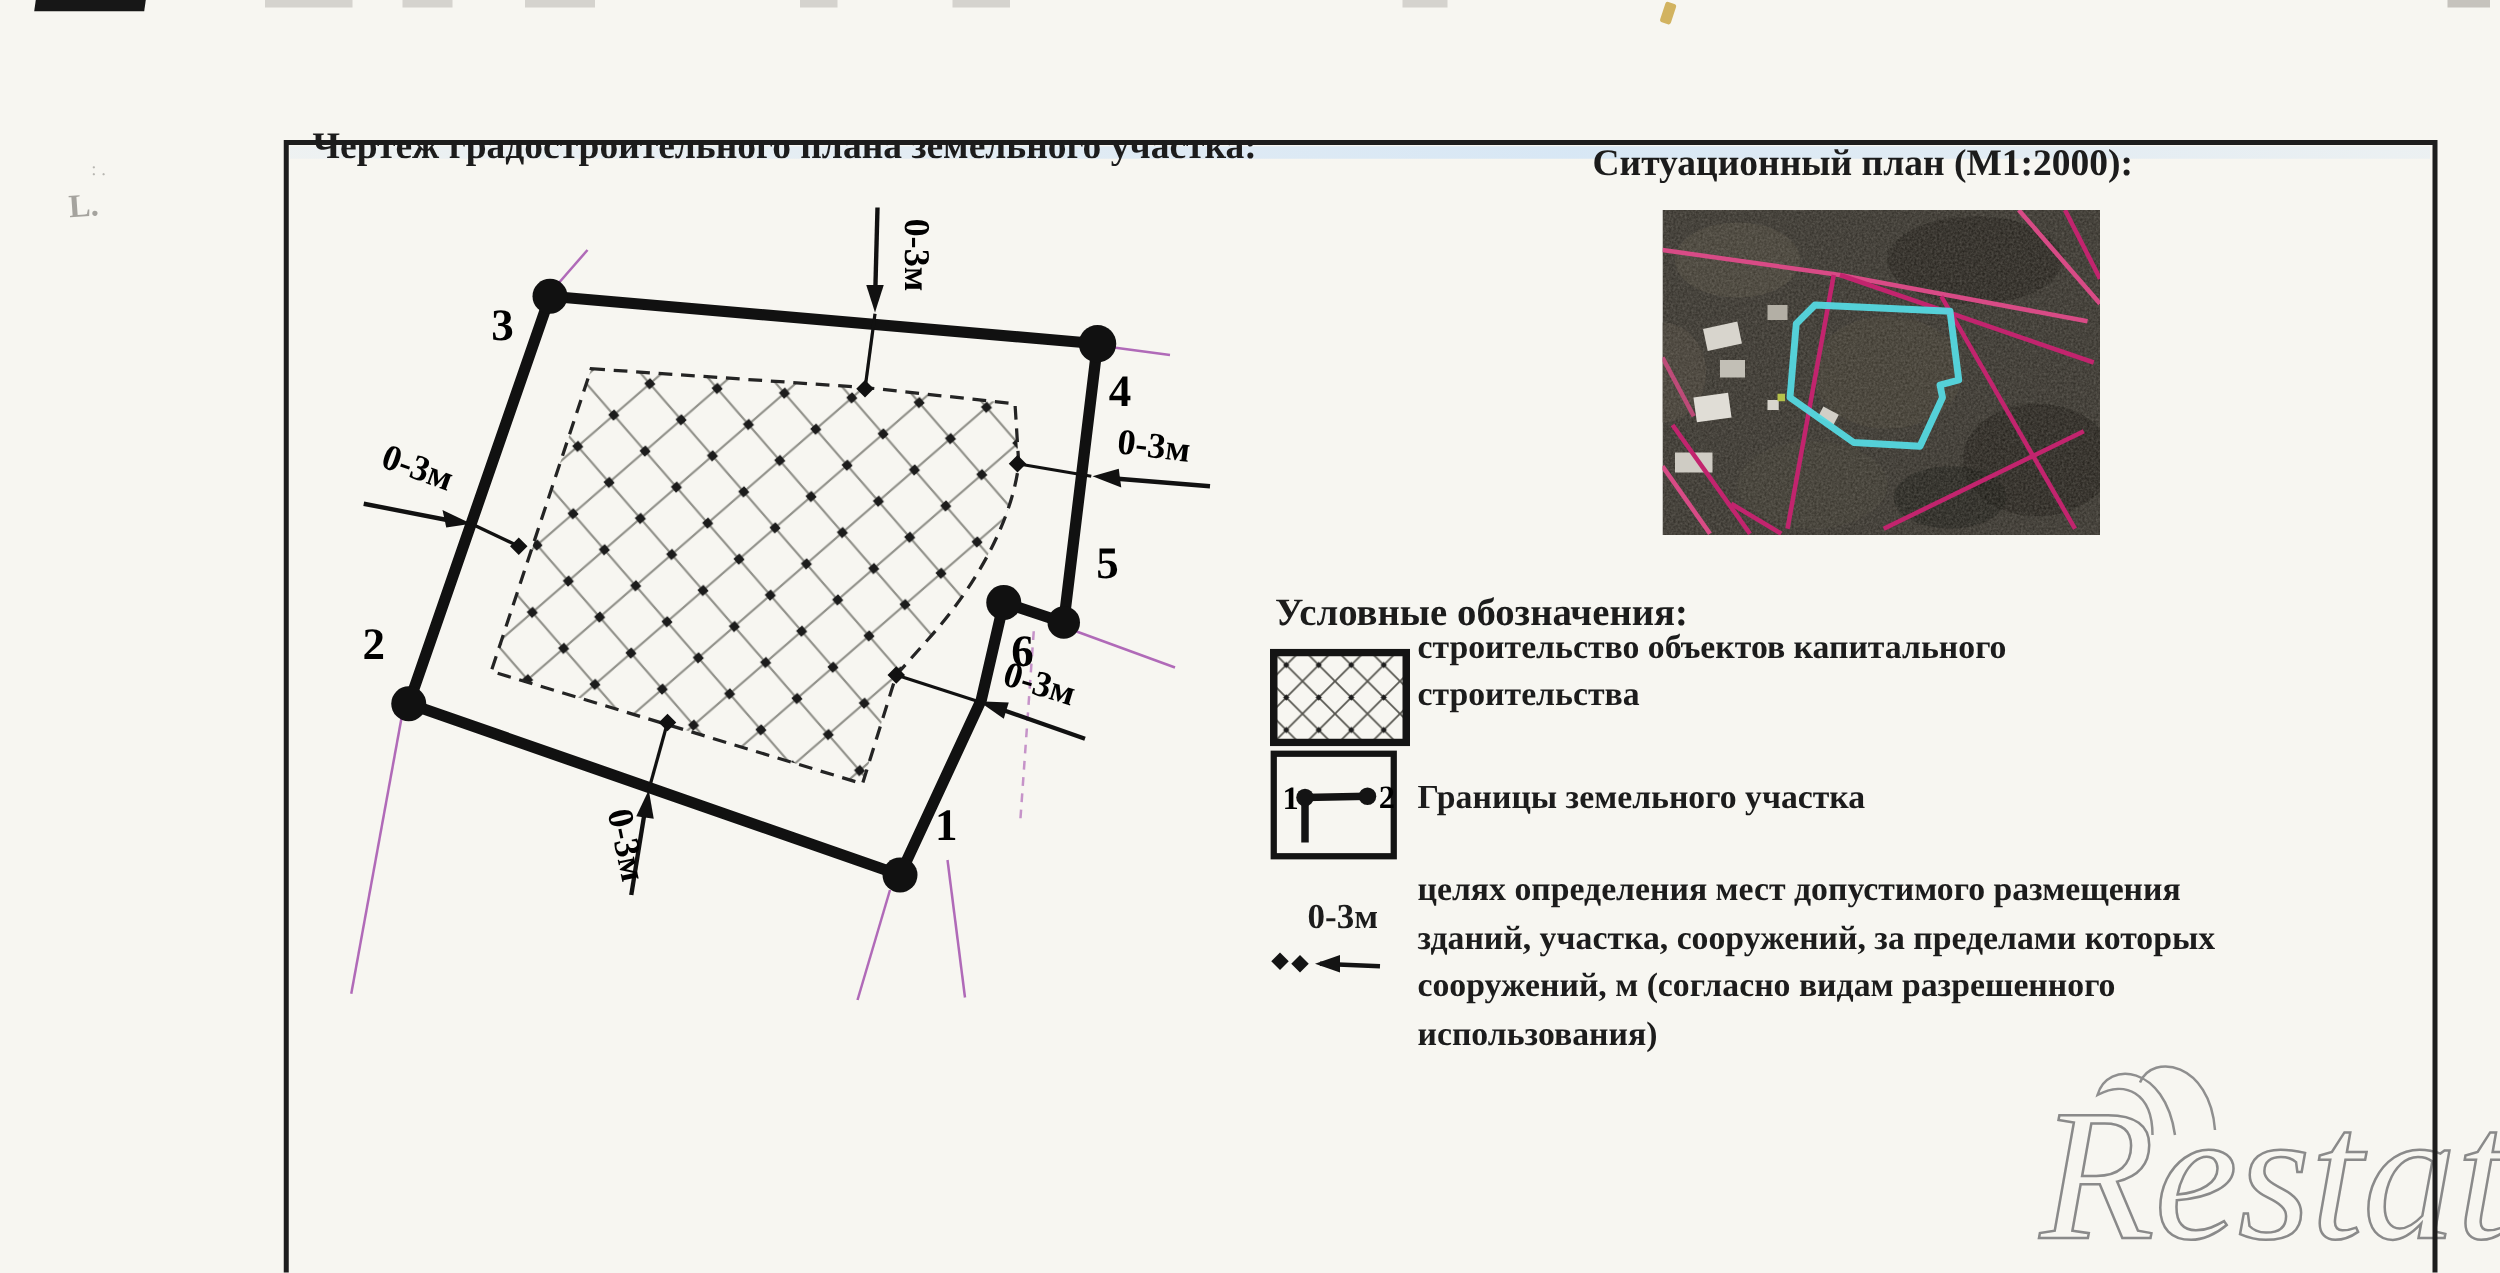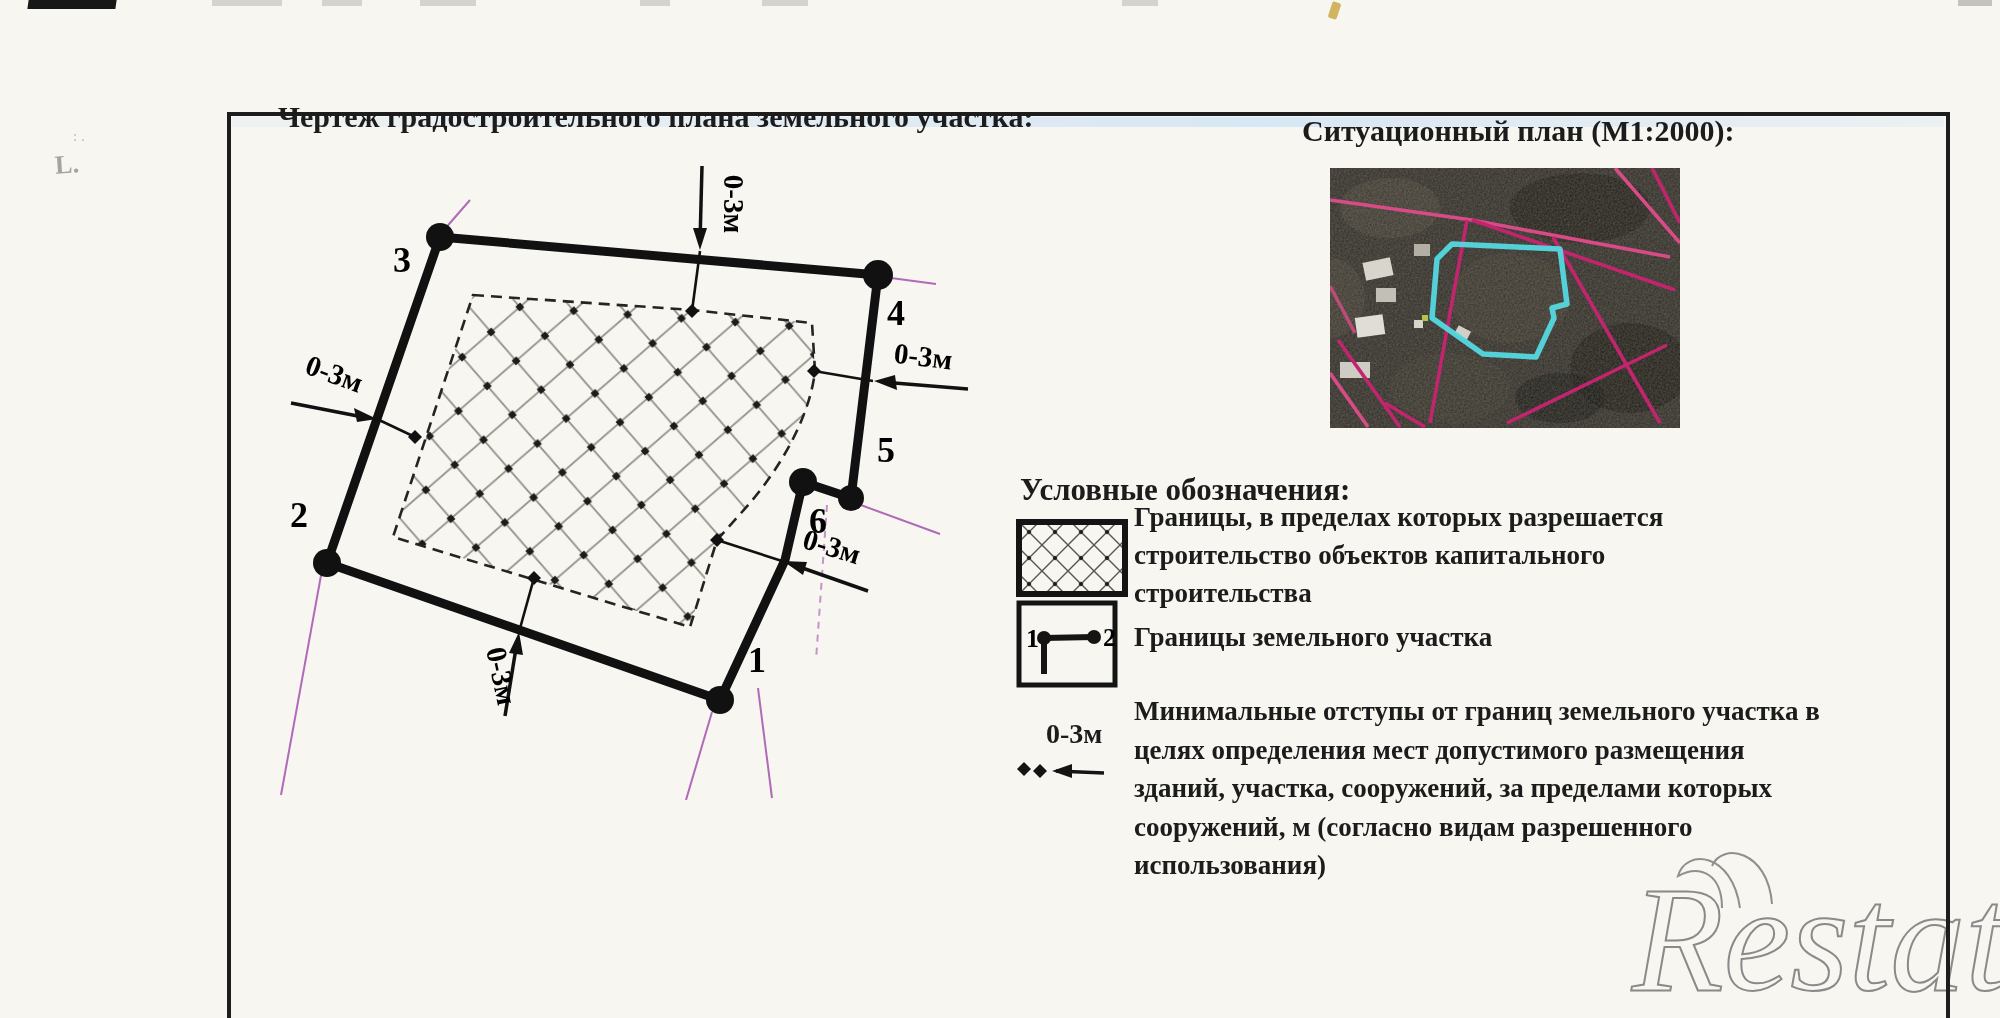--- a/index.html
+++ b/index.html
@@ -10,21 +10,21 @@
     color:#1c1c1c;
   }
   .abs{position:absolute;}
   
   #frame{
     position:absolute;left:227px;top:112px;width:1715px;height:930px;
     border:4px solid #1d1d1d;background:transparent;z-index:2;
   }
   #tint{position:absolute;left:232px;top:117px;width:1712px;height:10px;
     background:linear-gradient(90deg,rgba(210,228,244,.25),rgba(205,226,246,.75) 60%,rgba(210,228,244,.3));z-index:3;}
-  .title{font-weight:bold;font-size:30px;white-space:nowrap;z-index:4;margin-left:28px;}
+  .title{font-weight:bold;font-size:30px;white-space:nowrap;z-index:4;}
   #title-left{left:250px;top:100px;}
   #title-right{left:1274px;top:114px;}
   
   #legend-heading{left:1020px;top:472px;width:500px;text-align:left;
     font-size:31px;font-weight:bold;z-index:4;}
   .leg-text{font-size:27px;font-weight:bold;line-height:38px;z-index:4;}
   #leg1-text{left:1134px;top:498px;}
   #leg2-text{left:1134px;top:618px;}
   #leg3-text{left:1134px;top:692px;line-height:38.5px;}
   #leg3-label{left:1046px;top:718px;font-size:28px;font-weight:bold;z-index:4;}
@@ -209,35 +209,33 @@
   <rect x="3" y="3" width="96" height="82" fill="none" stroke="#141414" stroke-width="5"></rect>
   <line x1="28" y1="38" x2="78" y2="37" stroke="#141414" stroke-width="6"></line>
   <line x1="28" y1="38" x2="28" y2="74" stroke="#141414" stroke-width="6"></line>
   <circle cx="28" cy="38" r="7" fill="#141414"></circle>
   <circle cx="78" cy="37" r="7" fill="#141414"></circle>
   <text x="10" y="47" font-size="26" font-weight="bold">1</text>
   <text x="87" y="46" font-size="26" font-weight="bold">2</text>
 </svg>
 
 <div class="abs leg-text" id="leg1-text">
-  <div>Границы, в пределах которых разрешается</div>
   <div>строительство  объектов капитального</div>
   <div>строительства</div>
 </div>
 
 <div class="abs leg-text" id="leg2-text">Границы земельного участка</div>
 
 <div class="abs" id="leg3-label">0-3м</div>
 
 <svg class="abs" id="legend-arrow" width="110" height="28" viewBox="0 0 110 28">
   <line x1="48" y1="13" x2="96" y2="15" stroke="#141414" stroke-width="3.6"></line>
   <path d="M44,13 L64,6 L64,20 Z" fill="#141414"></path>
   <path d="M16,4 L23,11 L16,18 L9,11 Z" fill="#141414"></path>
   <path d="M32,6 L39,13 L32,20 L25,13 Z" fill="#141414"></path>
 </svg>
 
 <div class="abs leg-text" id="leg3-text">
-  <div>Минимальные отступы от границ земельного участка в</div>
   <div>целях определения мест допустимого размещения</div>
   <div>зданий, участка, сооружений, за пределами которых</div>
   <div>сооружений, м (согласно видам разрешенного</div>
   <div>использования)</div>
 </div>
 
 </body></html>

